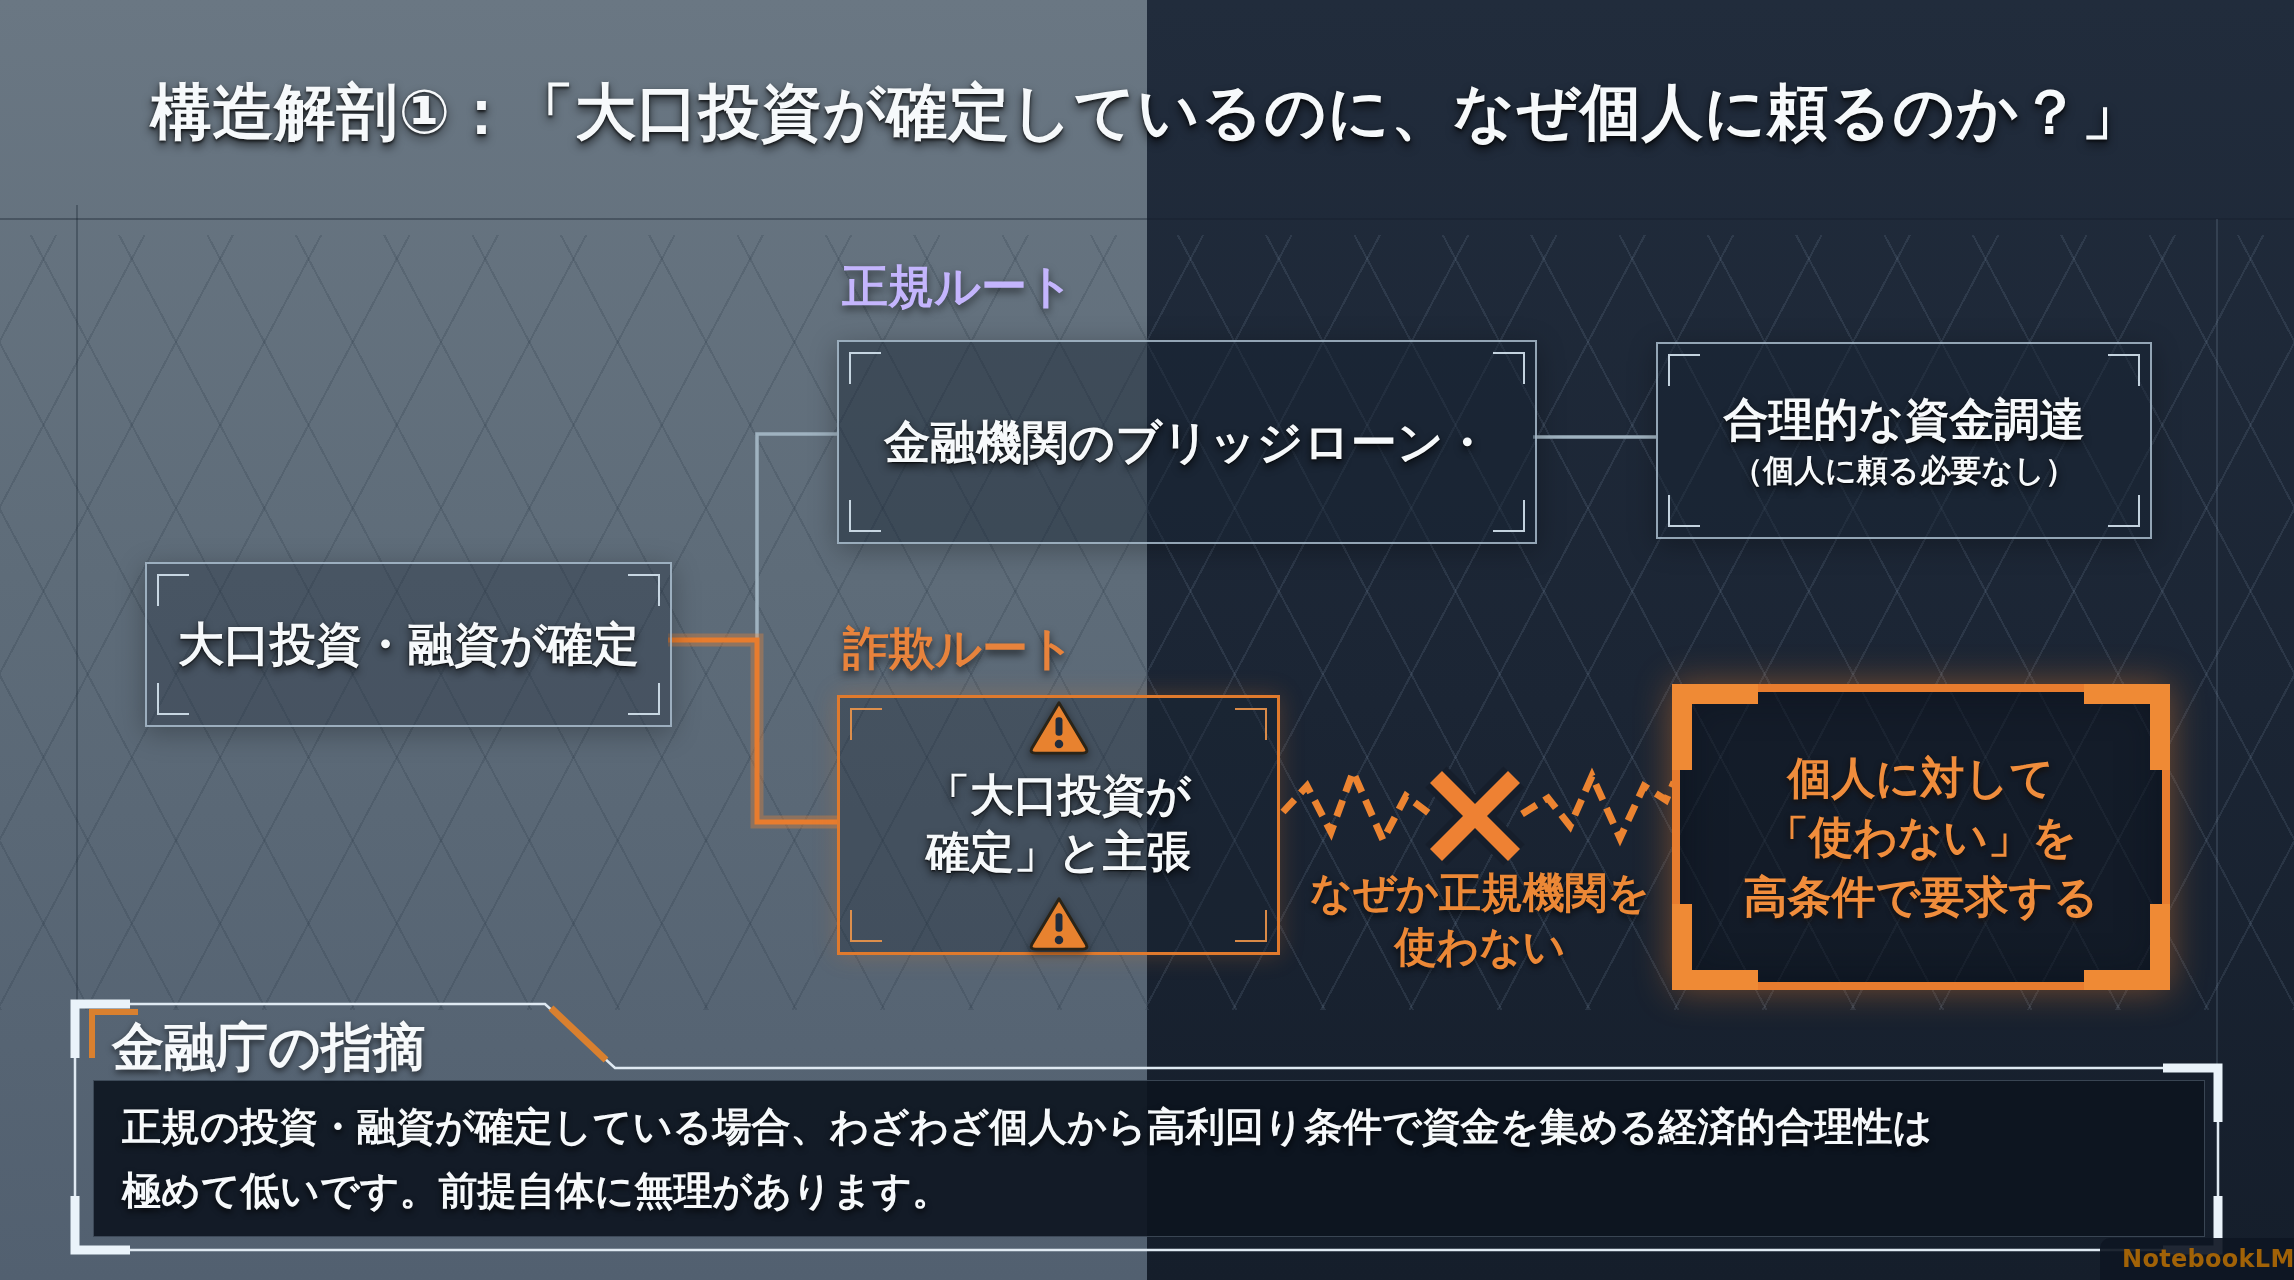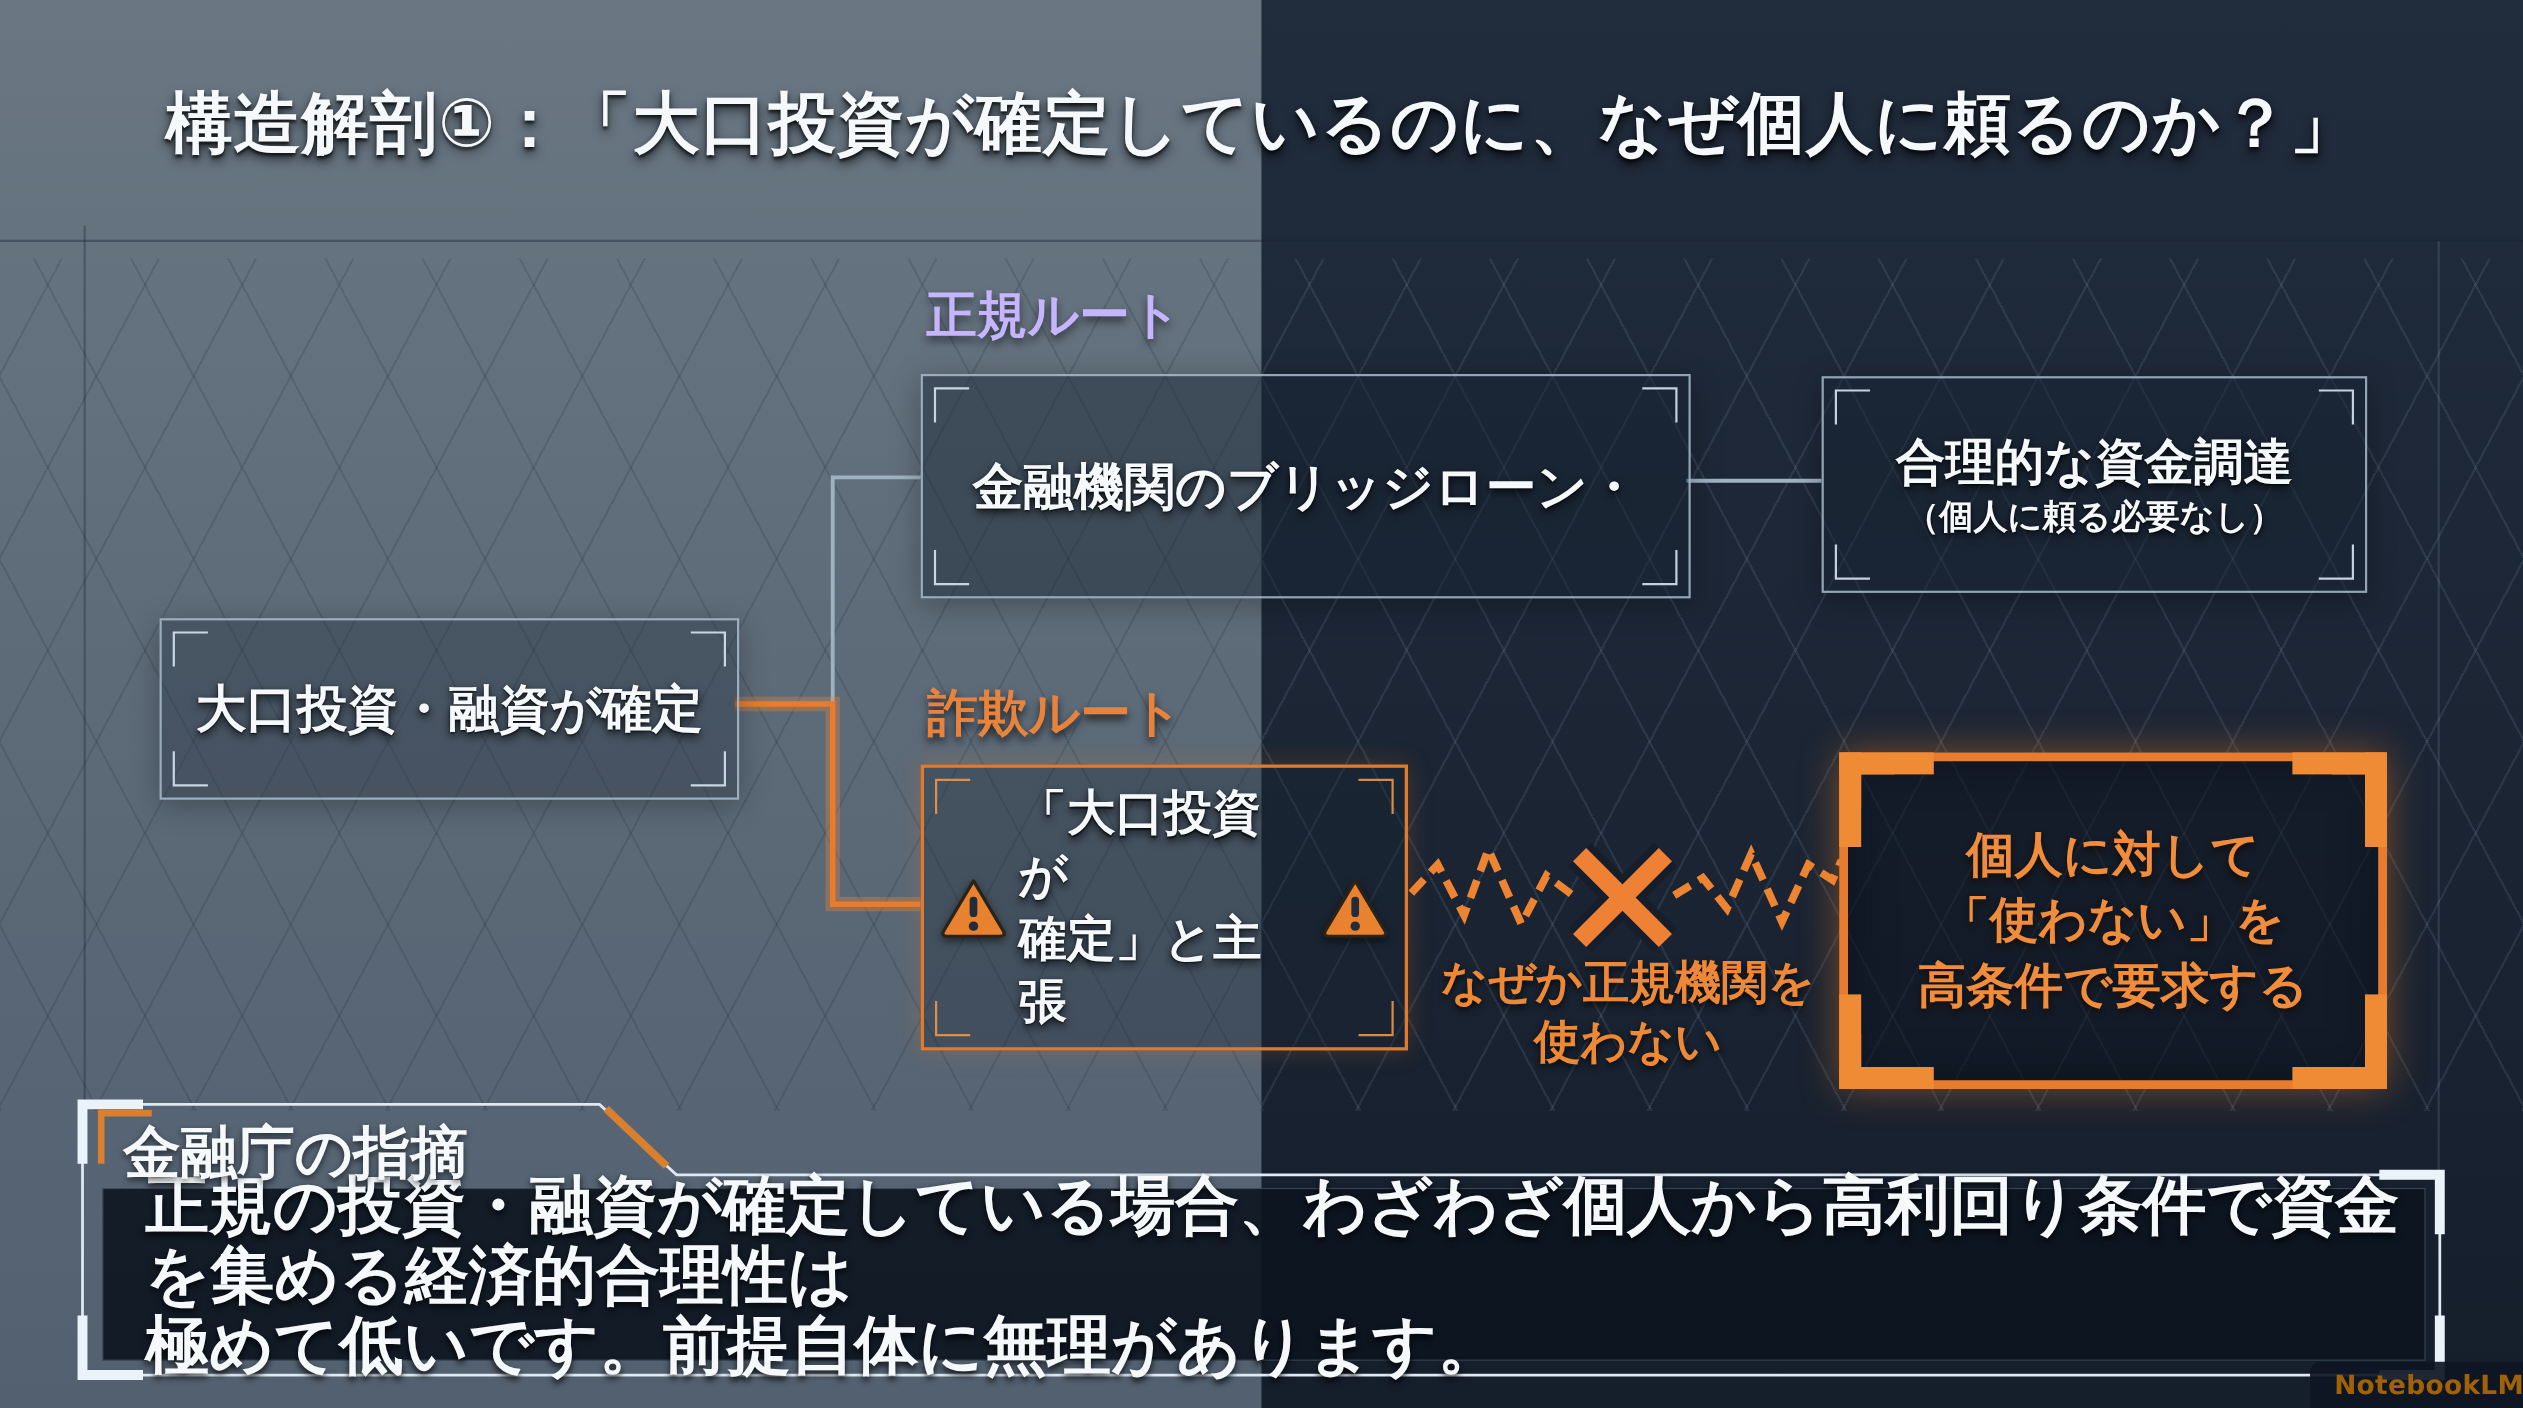--- a/index.html
+++ b/index.html
@@ -45,21 +45,21 @@
   .cb.bl{left:10px;bottom:10px;border-bottom-width:2px;border-left-width:2px;}
   .cb.br{right:10px;bottom:10px;border-bottom-width:2px;border-right-width:2px;}
   .box-bridge{left:837px;top:340px;width:696px;height:200px;font-size:46px;}
   .box-result{left:1656px;top:342px;width:492px;height:193px;}
   .box-result .l1{font-size:45px;}
   .box-result .l2{font-size:31px;}
   .box-start{left:145px;top:562px;width:523px;height:161px;font-size:46px;
     background:rgba(36,48,62,0.38);}
   
   .box-claim{left:837px;top:695px;width:443px;height:260px;
-    flex-direction:row;gap:10px;padding:0 14px;box-sizing:border-box;
+    flex-direction:column;gap:10px;padding:0 14px;box-sizing:border-box;
     background:rgba(26,36,52,0.35);
     border:3px solid #e07a2d;box-shadow:0 0 22px rgba(228,122,44,0.25);}
   .box-claim .cb{border-color:rgba(238,150,74,0.9);}
   .box-claim .txt{font-size:44px;line-height:1.3;flex:1;}
   
   .box-demand{left:1672px;top:684px;width:482px;height:290px;
     background:rgba(14,21,33,0.55);
     border:8px solid #e87c2e;border-radius:4px;
     box-shadow:0 0 36px rgba(233,126,44,0.45), inset 0 0 40px rgba(8,13,22,0.55);}
   .box-demand .txt{font-size:44px;line-height:1.35;color:#f08d3c;
@@ -75,22 +75,22 @@
   .note{position:absolute;left:1288px;top:866px;width:384px;z-index:3;
     text-align:center;font-size:42px;line-height:1.28;color:#ec8836;
     text-shadow:0 3px 7px rgba(0,0,0,0.75);}
   
   .callout-label{position:absolute;left:112px;top:1013px;z-index:4;
     font-size:52px;text-shadow:0 3px 6px rgba(0,0,0,0.6);}
   .callout-body{position:absolute;left:93px;top:1080px;width:2112px;height:157px;z-index:3;
     background:rgba(12,20,31,0.9);border:1px solid rgba(160,182,202,0.3);
     box-sizing:border-box;display:flex;flex-direction:column;justify-content:center;
     padding-left:28px;}
-  .callout-body .line{font-size:58px;line-height:64px;
-    text-shadow:0 3px 6px rgba(0,0,0,0.8);margin-left:10px;}
+  .callout-body .line{font-size:39px;line-height:64px;
+    text-shadow:0 3px 6px rgba(0,0,0,0.8);}
   
   .badge{position:absolute;left:2100px;top:1238px;width:194px;height:42px;z-index:5;
     background:rgba(14,22,35,0.92);border-radius:10px 0 0 0;
     display:flex;align-items:center;gap:8px;padding-left:14px;box-sizing:border-box;}
   .badge .wm{font-size:24px;font-weight:600;color:#a16207;letter-spacing:0.3px;}
 </style>
 </head>
 <body>
 
 <div class="canvas">

